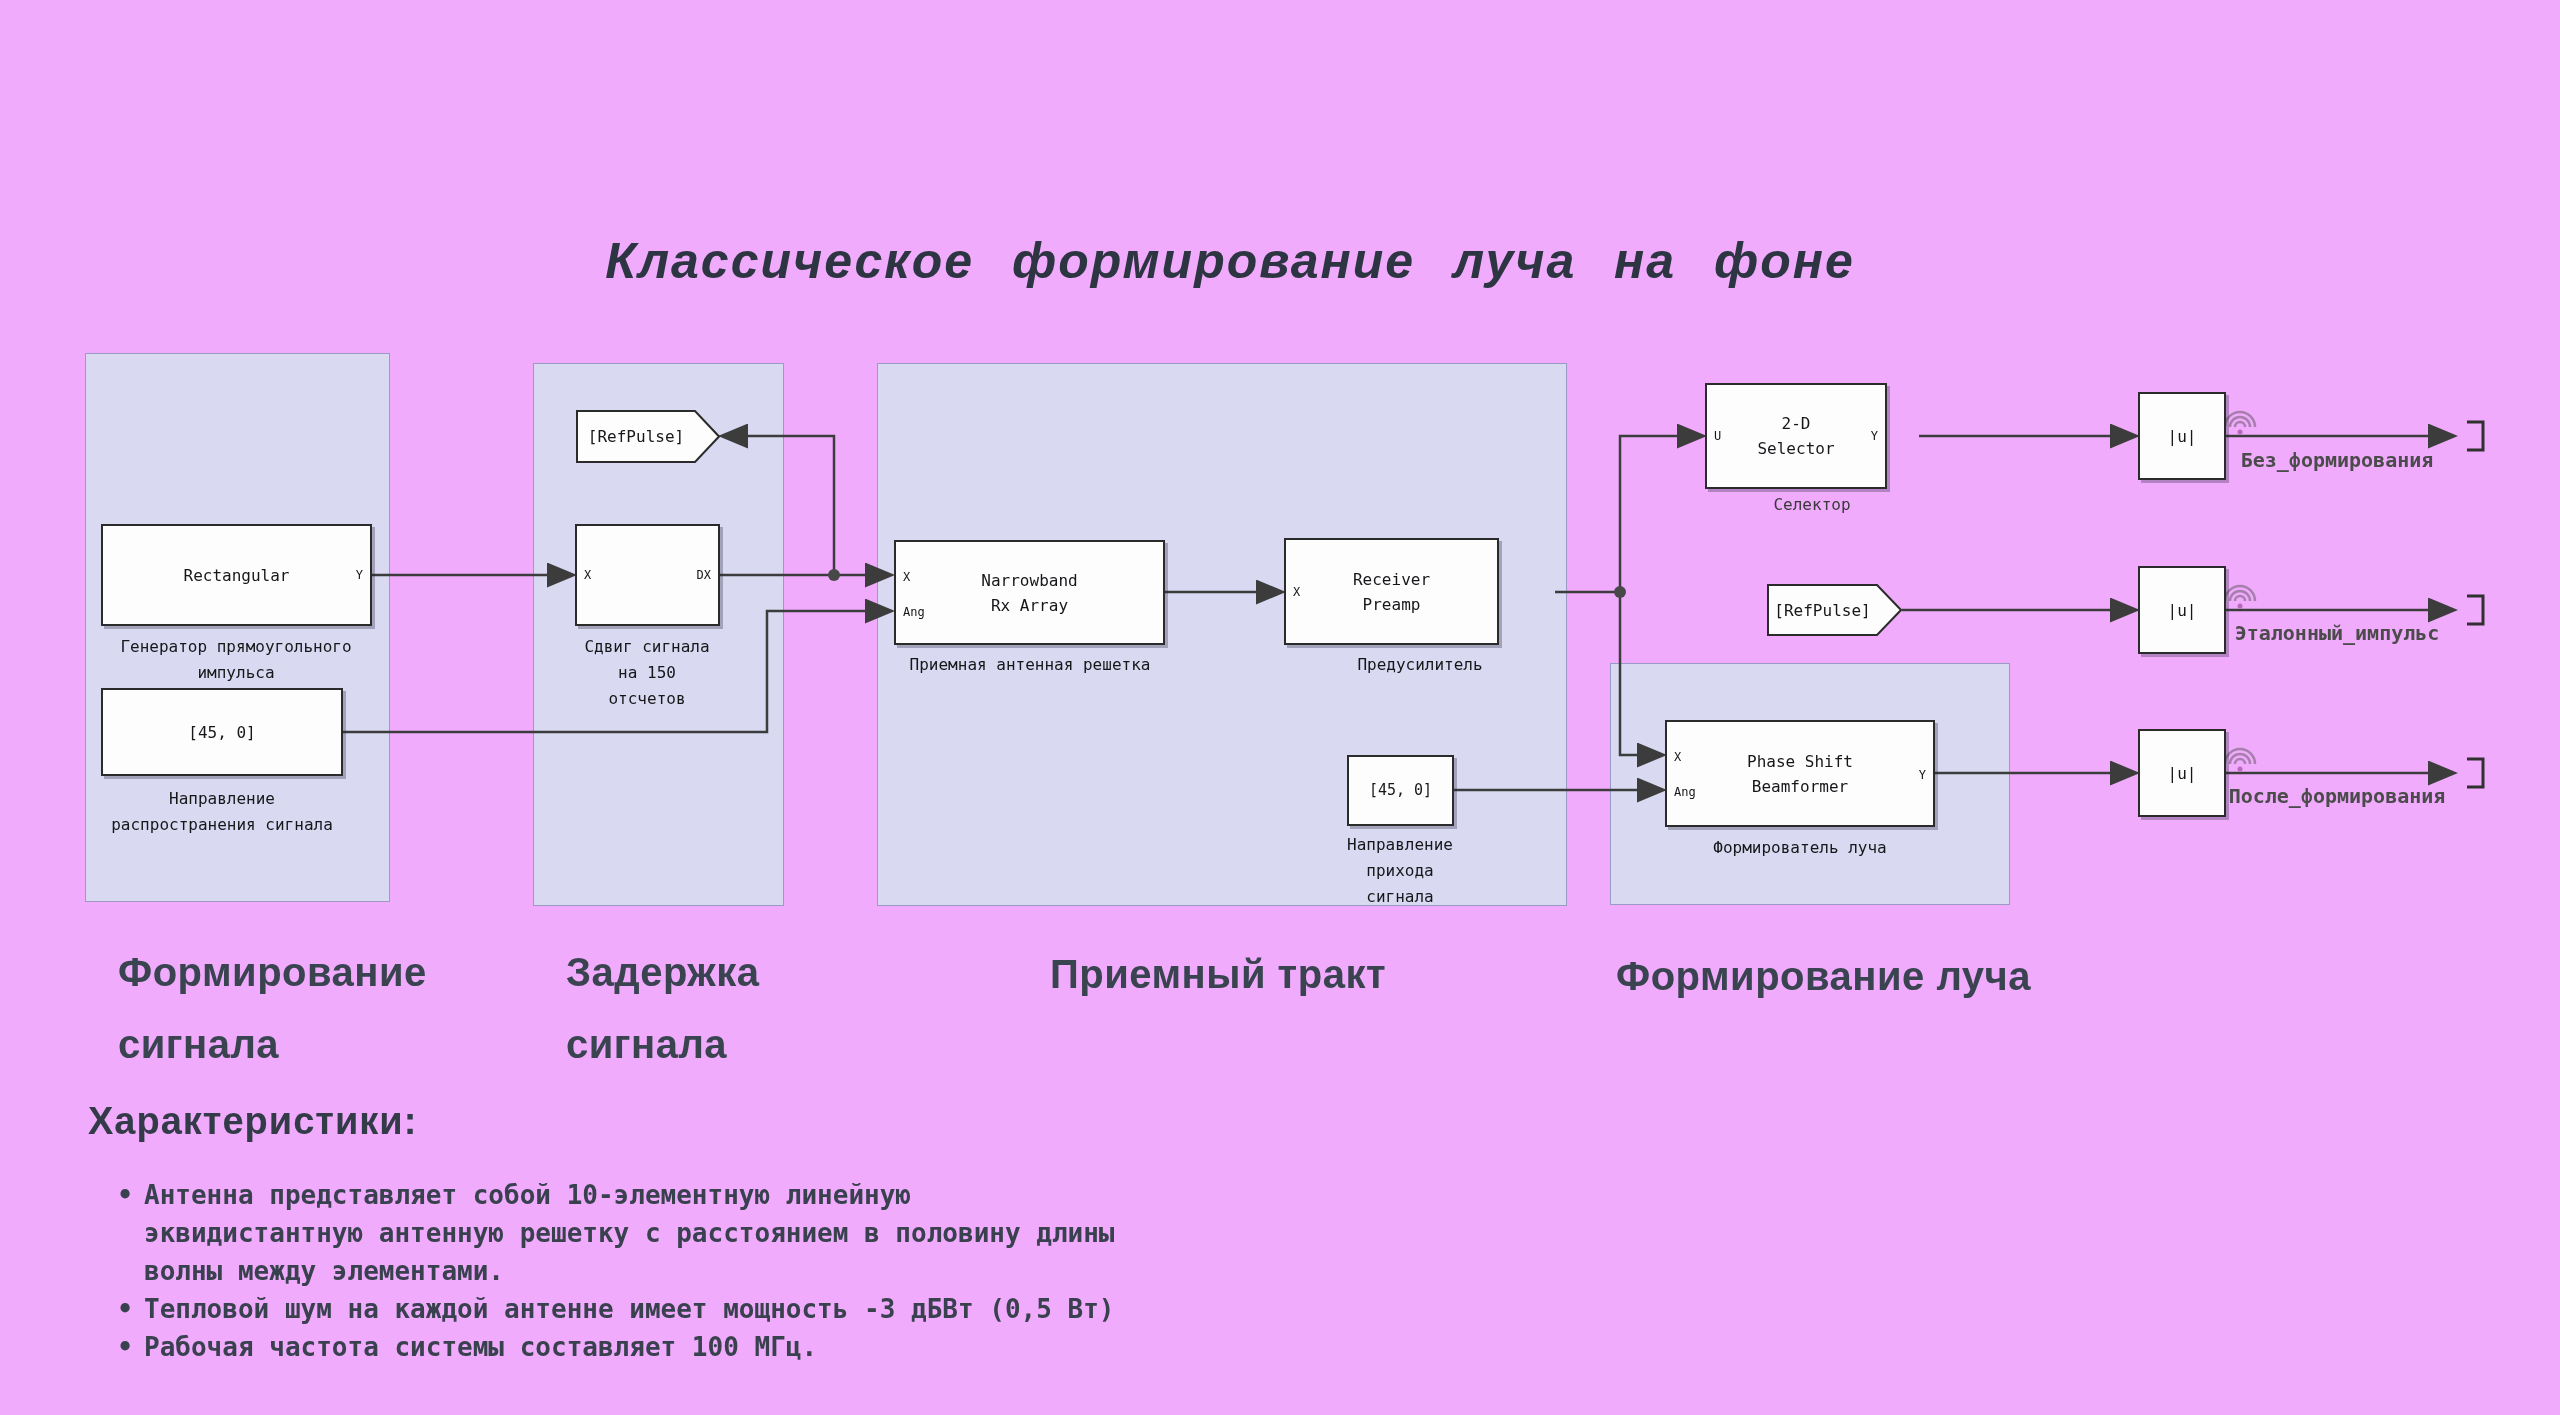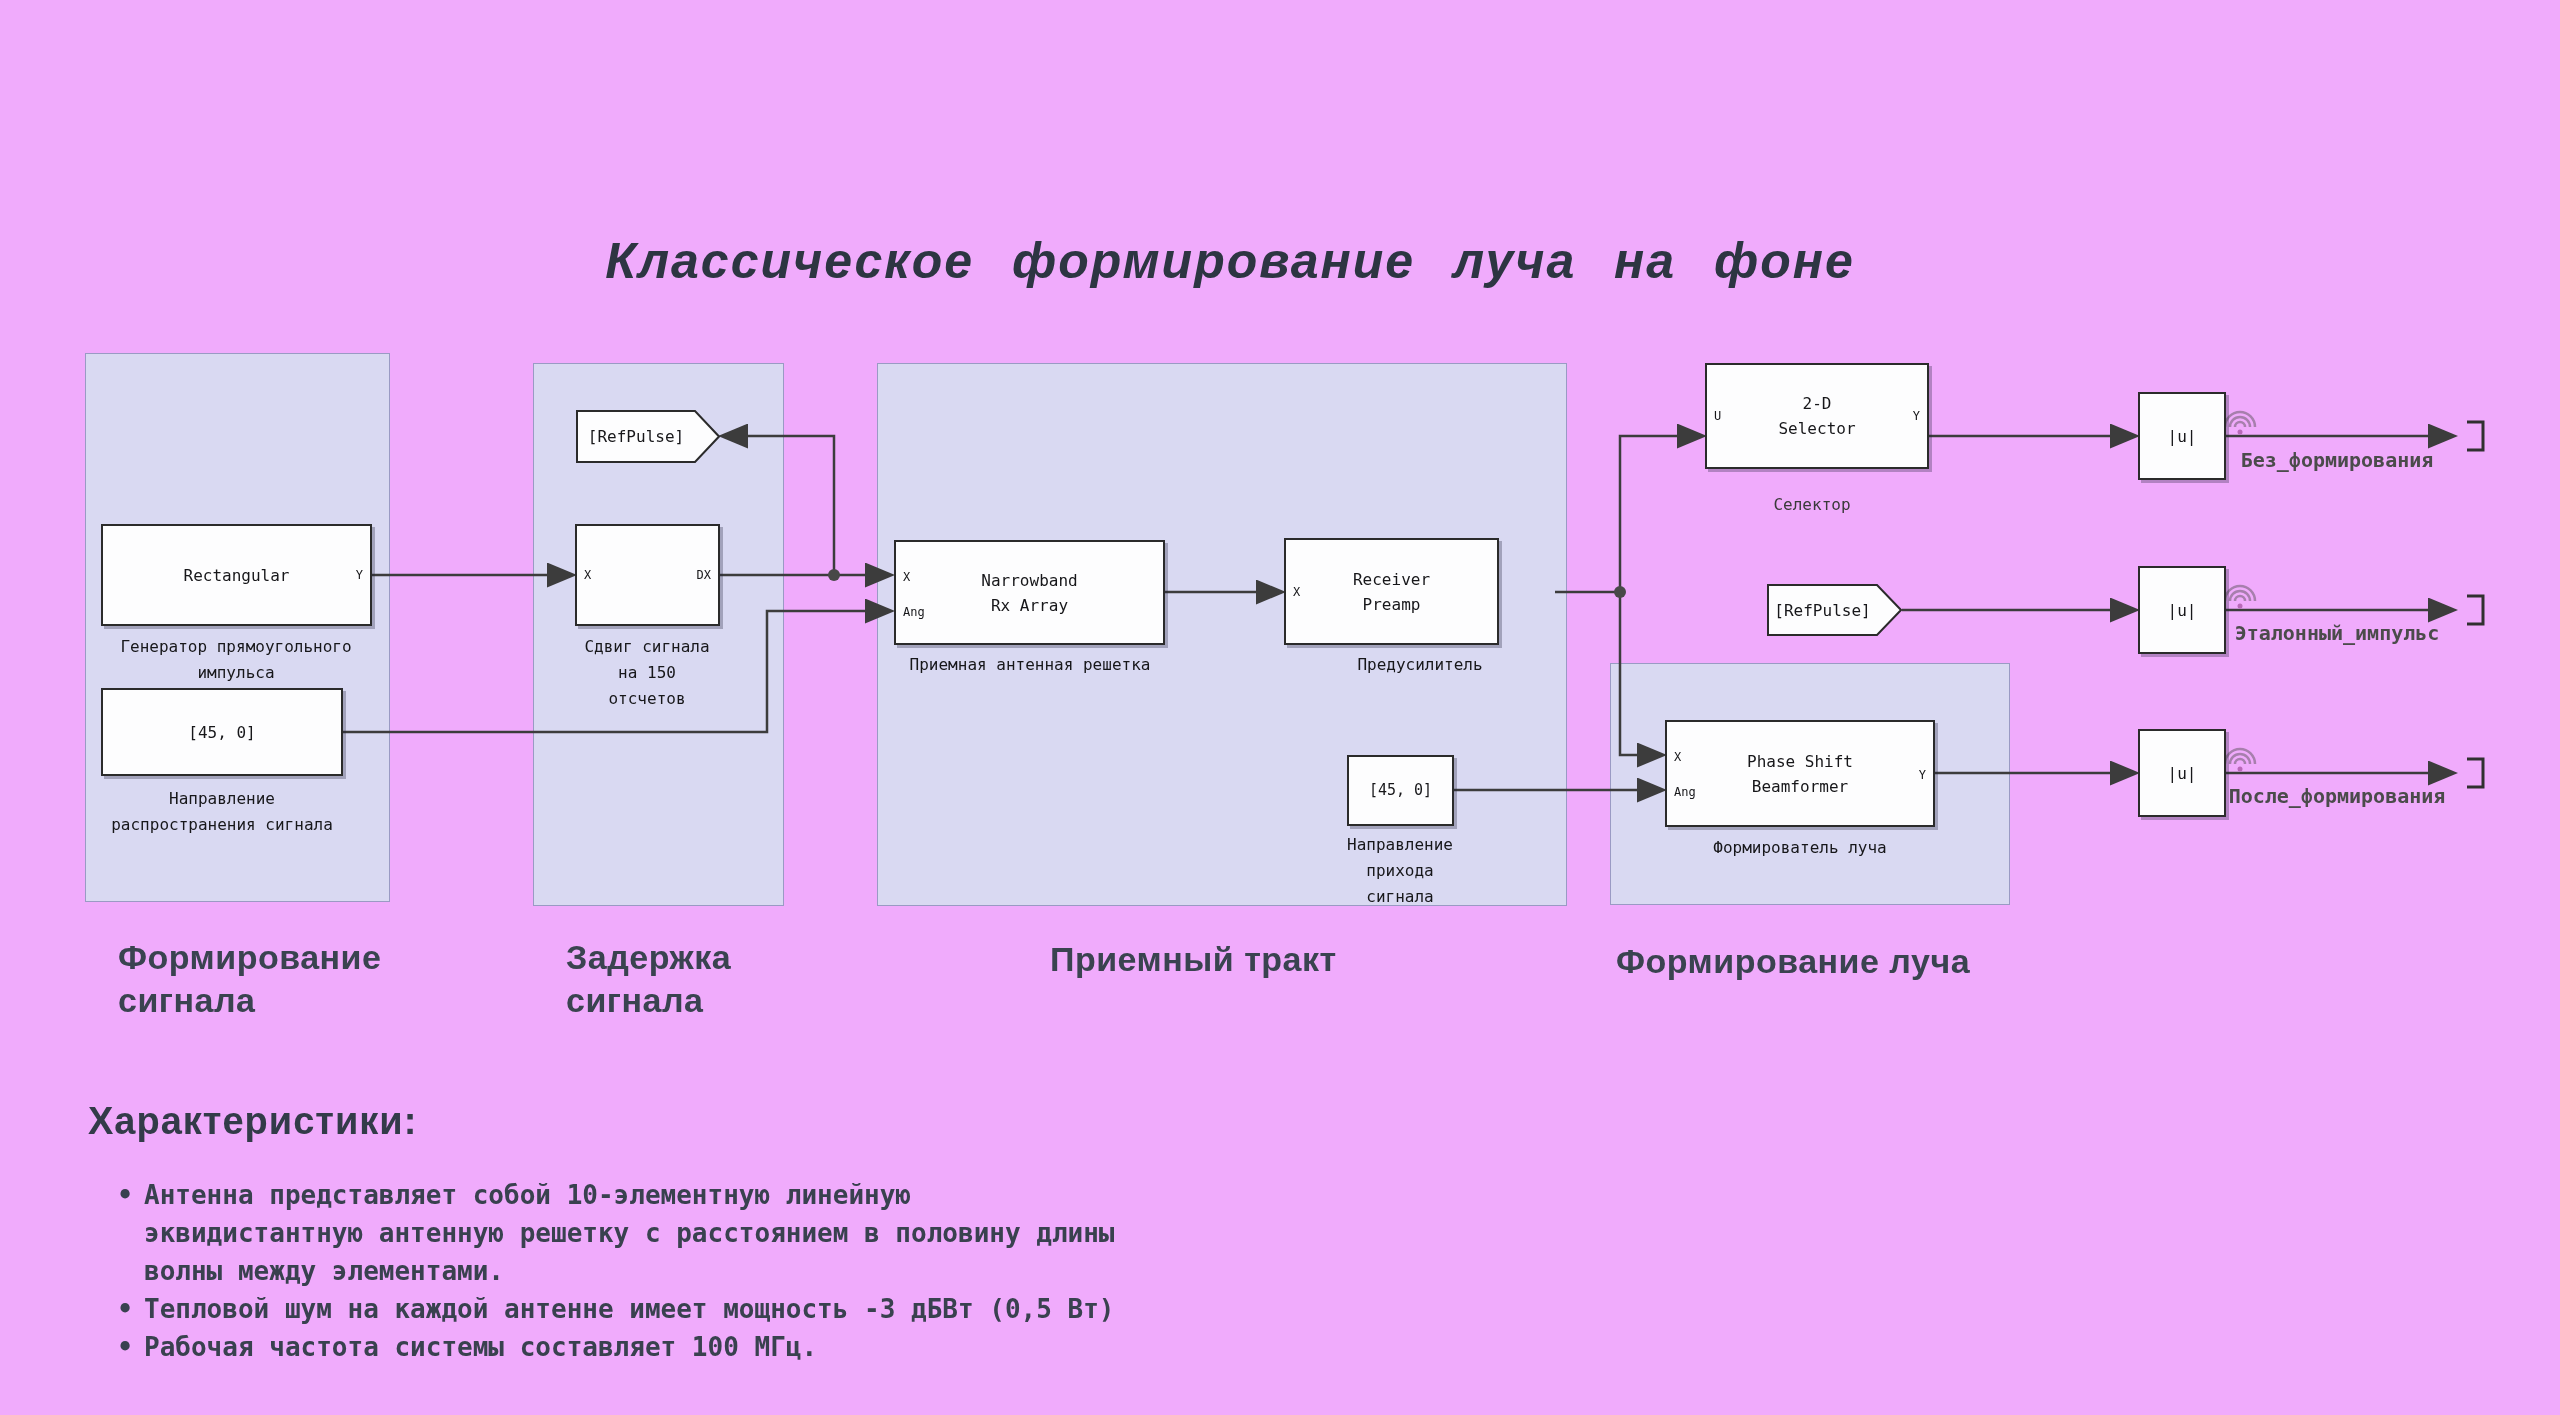--- a/index.html
+++ b/index.html
@@ -15,21 +15,21 @@
        box-shadow:3px 3px 0 rgba(35,35,60,.30);}
   .port{position:absolute;font-size:12px;line-height:12px;color:#17171a;}
   .cap{position:absolute;transform:translateX(-50%);text-align:center;color:#17171a;
        font-size:16px;line-height:26px;white-space:pre-line;}
   .cap.dim{color:#3a3a3a;}
   .tag{position:absolute;}
   .tag svg{position:absolute;left:0;top:0;}
   .tag .taglabel{position:absolute;left:0;top:0;right:24px;bottom:0;display:flex;
        align-items:center;justify-content:center;font-size:16px;color:#17171a;}
   .seclabel{position:absolute;font-family:"Liberation Sans",sans-serif;font-weight:bold;
-       font-size:34px;line-height:43px;color:#3a4350;letter-spacing:.5px;white-space:pre-line;}
+       font-size:40px;line-height:72px;color:#3a4350;letter-spacing:.5px;white-space:pre-line;}
   .wirelabel{position:absolute;transform:translateX(-50%);font-weight:bold;font-size:20px;
        color:#4b4b4b;white-space:nowrap;}
   .chars-heading{position:absolute;left:88px;top:1100px;
        font-family:"Liberation Sans",sans-serif;font-weight:bold;font-size:38px;
        color:#333b49;letter-spacing:1px;}
   .bullets{position:absolute;left:106px;top:1176px;width:1060px;color:#39414f;
        font-size:26px;line-height:38px;font-weight:bold;}
   .bullet-row{display:flex;align-items:flex-start;}
   .bdot{width:38px;flex:0 0 38px;text-align:center;}
   .btext{width:1000px;}
@@ -135,21 +135,21 @@
   </div>
   <div class="cap" style="left:1030px;top:652px;">Приемная антенная решетка</div>
 
   <div class="blk" style="left:1284px;top:538px;width:215px;height:107px;">
     <span>Receiver
 Preamp</span>
     <span class="port" style="left:7px;top:50%;transform:translateY(-50%);">X</span>
   </div>
   <div class="cap" style="left:1420px;top:652px;">Предусилитель</div>
 
-  <div class="blk" style="left:1705px;top:363px;width:224px;height:106px;">
+  <div class="blk" style="left:1705px;top:383px;width:182px;height:106px;">
     <span>2-D
 Selector</span>
     <span class="port" style="left:7px;top:50%;transform:translateY(-50%);">U</span>
     <span class="port" style="right:7px;top:50%;transform:translateY(-50%);">Y</span>
   </div>
   <div class="cap dim" style="left:1812px;top:492px;">Селектор</div>
 
   <div class="tag" style="left:1767px;top:584px;width:135px;height:52px;">
     <svg width="135" height="52">
         <polygon points="1,1 110,1 134,26 110,51 1,51" fill="#fdfdfe" stroke="#2b2b2b" stroke-width="2"></polygon>

